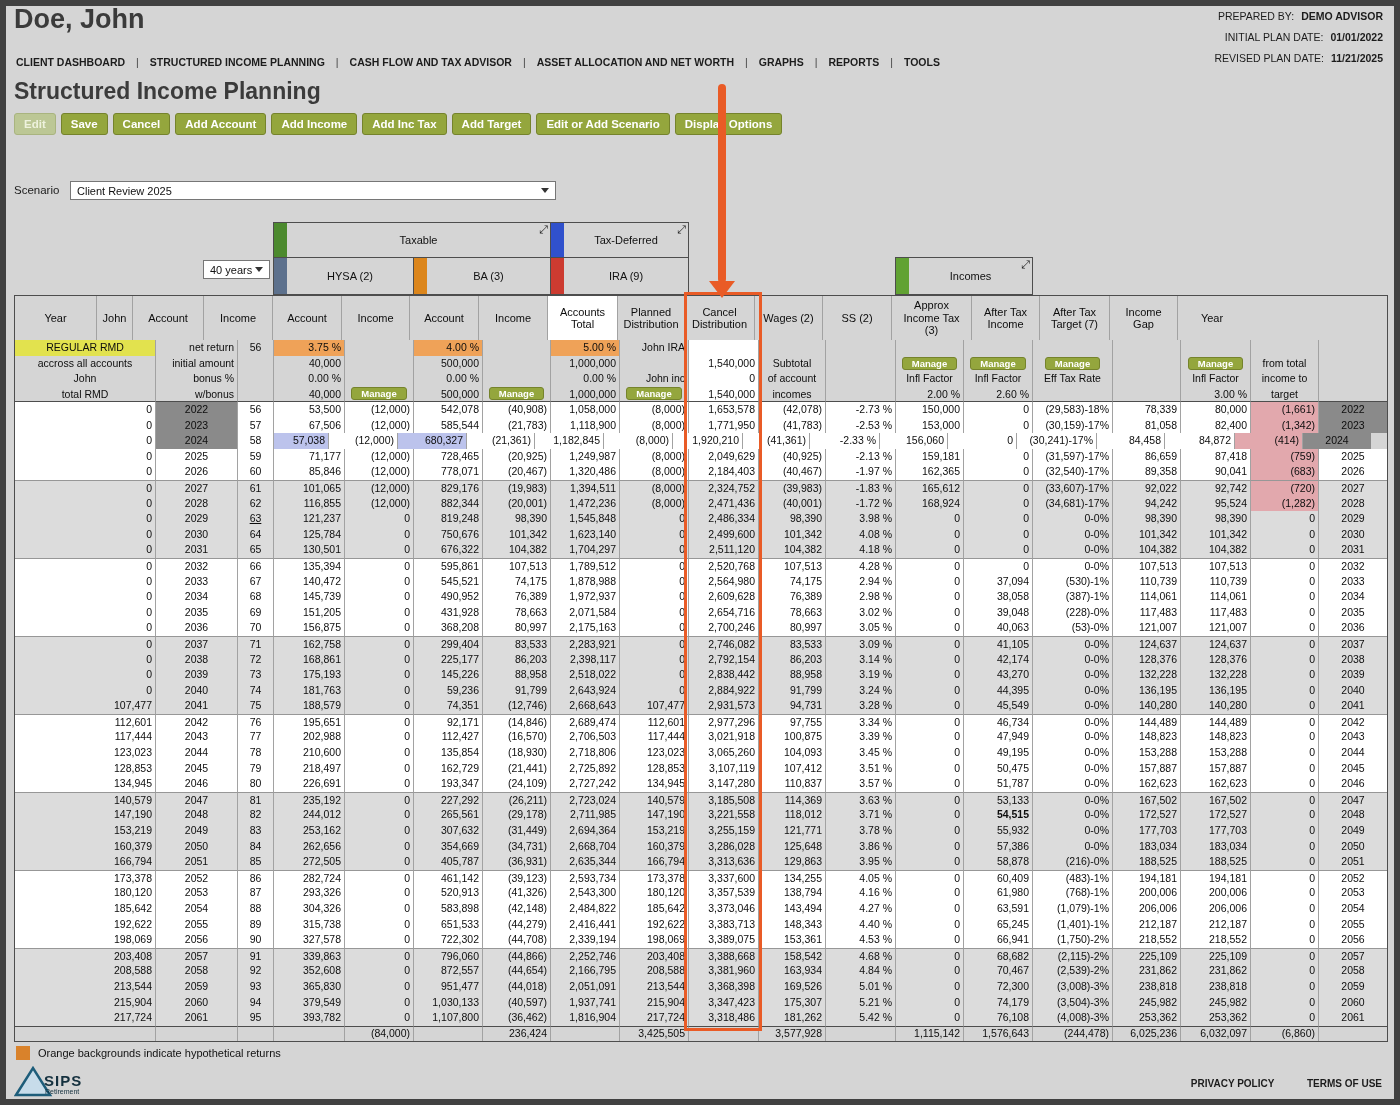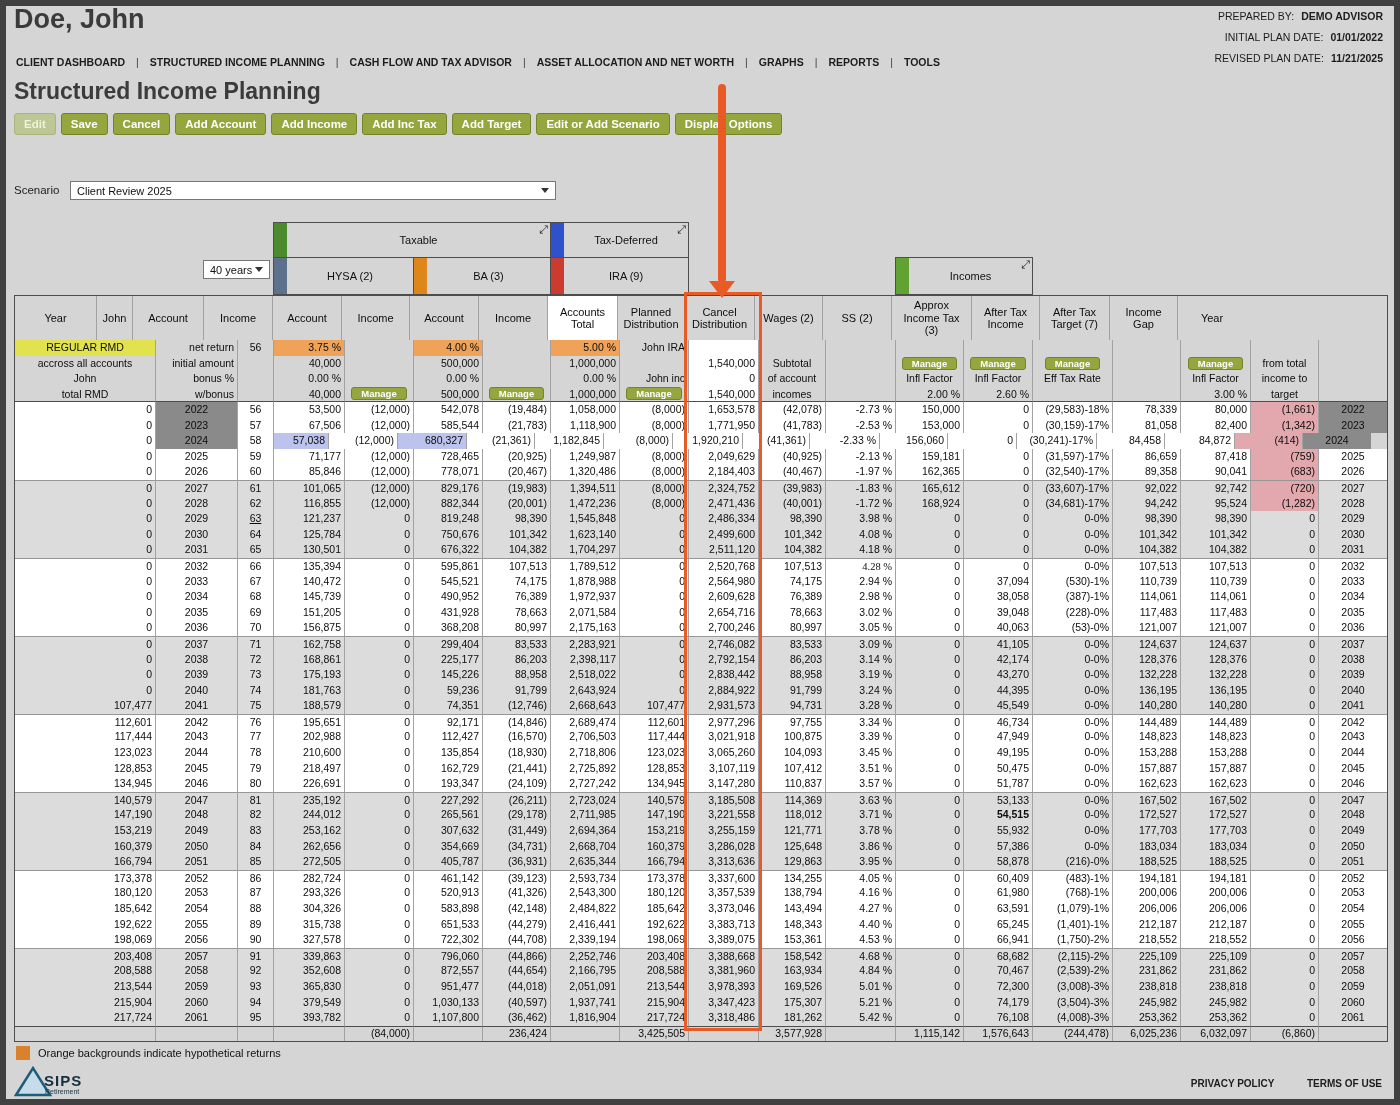--- a/index.html
+++ b/index.html
@@ -287,21 +287,21 @@
         <div class="cell ccell al-c" style="width: 68px;">target</div>
         <div class="cell ccell" style="width: 68px;"></div>
       </div>
       <div class="trow drow">
         <div class="cell dcell al-r" style="width: 141px;">0</div>
         <div class="cell dcell al-c dark" style="width: 82px;">2022</div>
         <div class="cell dcell al-c" style="width: 36px;">56</div>
         <div class="cell dcell al-r" style="width: 71px;">53,500</div>
         <div class="cell dcell al-r" style="width: 69px;">(12,000)</div>
         <div class="cell dcell al-r" style="width: 69px;">542,078</div>
-        <div class="cell dcell al-r" style="width: 68px;">(19,484)</div>
+        <div class="cell dcell al-r" style="width: 68px;">(40,908)</div>
         <div class="cell dcell al-r" style="width: 69px;">1,058,000</div>
         <div class="cell dcell al-r" style="width: 69px;">(8,000)</div>
         <div class="cell dcell al-r" style="width: 70px;">1,653,578</div>
         <div class="cell dcell al-r" style="width: 67px;">(42,078)</div>
         <div class="cell dcell al-r" style="width: 70px;">-2.73 %</div>
         <div class="cell dcell al-r" style="width: 68px;">150,000</div>
         <div class="cell dcell al-r" style="width: 69px;">0</div>
         <div class="cell dcell al-r" style="width: 80px;">(29,583)-18%</div>
         <div class="cell dcell al-r" style="width: 68px;">78,339</div>
         <div class="cell dcell al-r" style="width: 70px;">80,000</div>
@@ -502,21 +502,21 @@
         <div class="cell dcell al-c" style="width: 82px;">2032</div>
         <div class="cell dcell al-c" style="width: 36px;">66</div>
         <div class="cell dcell al-r" style="width: 71px;">135,394</div>
         <div class="cell dcell al-r" style="width: 69px;">0</div>
         <div class="cell dcell al-r" style="width: 69px;">595,861</div>
         <div class="cell dcell al-r" style="width: 68px;">107,513</div>
         <div class="cell dcell al-r" style="width: 69px;">1,789,512</div>
         <div class="cell dcell al-r" style="width: 69px;">0</div>
         <div class="cell dcell al-r" style="width: 70px;">2,520,768</div>
         <div class="cell dcell al-r" style="width: 67px;">107,513</div>
-        <div class="cell dcell al-r" style="width: 70px; font-family: Liberation Serif, serif;">4.28 %</div>
+        <div class="cell dcell al-r" style="width: 70px;">4.28 %</div>
         <div class="cell dcell al-r" style="width: 68px;">0</div>
         <div class="cell dcell al-r" style="width: 69px;">0</div>
         <div class="cell dcell al-r" style="width: 80px;">0-0%</div>
         <div class="cell dcell al-r" style="width: 68px;">107,513</div>
         <div class="cell dcell al-r" style="width: 70px;">107,513</div>
         <div class="cell dcell al-r" style="width: 68px;">0</div>
         <div class="cell dcell al-c" style="width: 68px;">2032</div>
       </div>
       <div class="trow drow">
         <div class="cell dcell al-r" style="width: 141px;">0</div>
@@ -1067,21 +1067,21 @@
       <div class="trow drow band">
         <div class="cell dcell al-r" style="width: 141px;">213,544</div>
         <div class="cell dcell al-c" style="width: 82px;">2059</div>
         <div class="cell dcell al-c" style="width: 36px;">93</div>
         <div class="cell dcell al-r" style="width: 71px;">365,830</div>
         <div class="cell dcell al-r" style="width: 69px;">0</div>
         <div class="cell dcell al-r" style="width: 69px;">951,477</div>
         <div class="cell dcell al-r" style="width: 68px;">(44,018)</div>
         <div class="cell dcell al-r" style="width: 69px;">2,051,091</div>
         <div class="cell dcell al-r" style="width: 69px;">213,544</div>
-        <div class="cell dcell al-r" style="width: 70px;">3,978,393</div>
+        <div class="cell dcell al-r" style="width: 70px;">3,368,398</div>
         <div class="cell dcell al-r" style="width: 67px;">169,526</div>
         <div class="cell dcell al-r" style="width: 70px;">5.01 %</div>
         <div class="cell dcell al-r" style="width: 68px;">0</div>
         <div class="cell dcell al-r" style="width: 69px;">72,300</div>
         <div class="cell dcell al-r" style="width: 80px;">(3,008)-3%</div>
         <div class="cell dcell al-r" style="width: 68px;">238,818</div>
         <div class="cell dcell al-r" style="width: 70px;">238,818</div>
         <div class="cell dcell al-r" style="width: 68px;">0</div>
         <div class="cell dcell al-c" style="width: 68px;">2059</div>
       </div>

